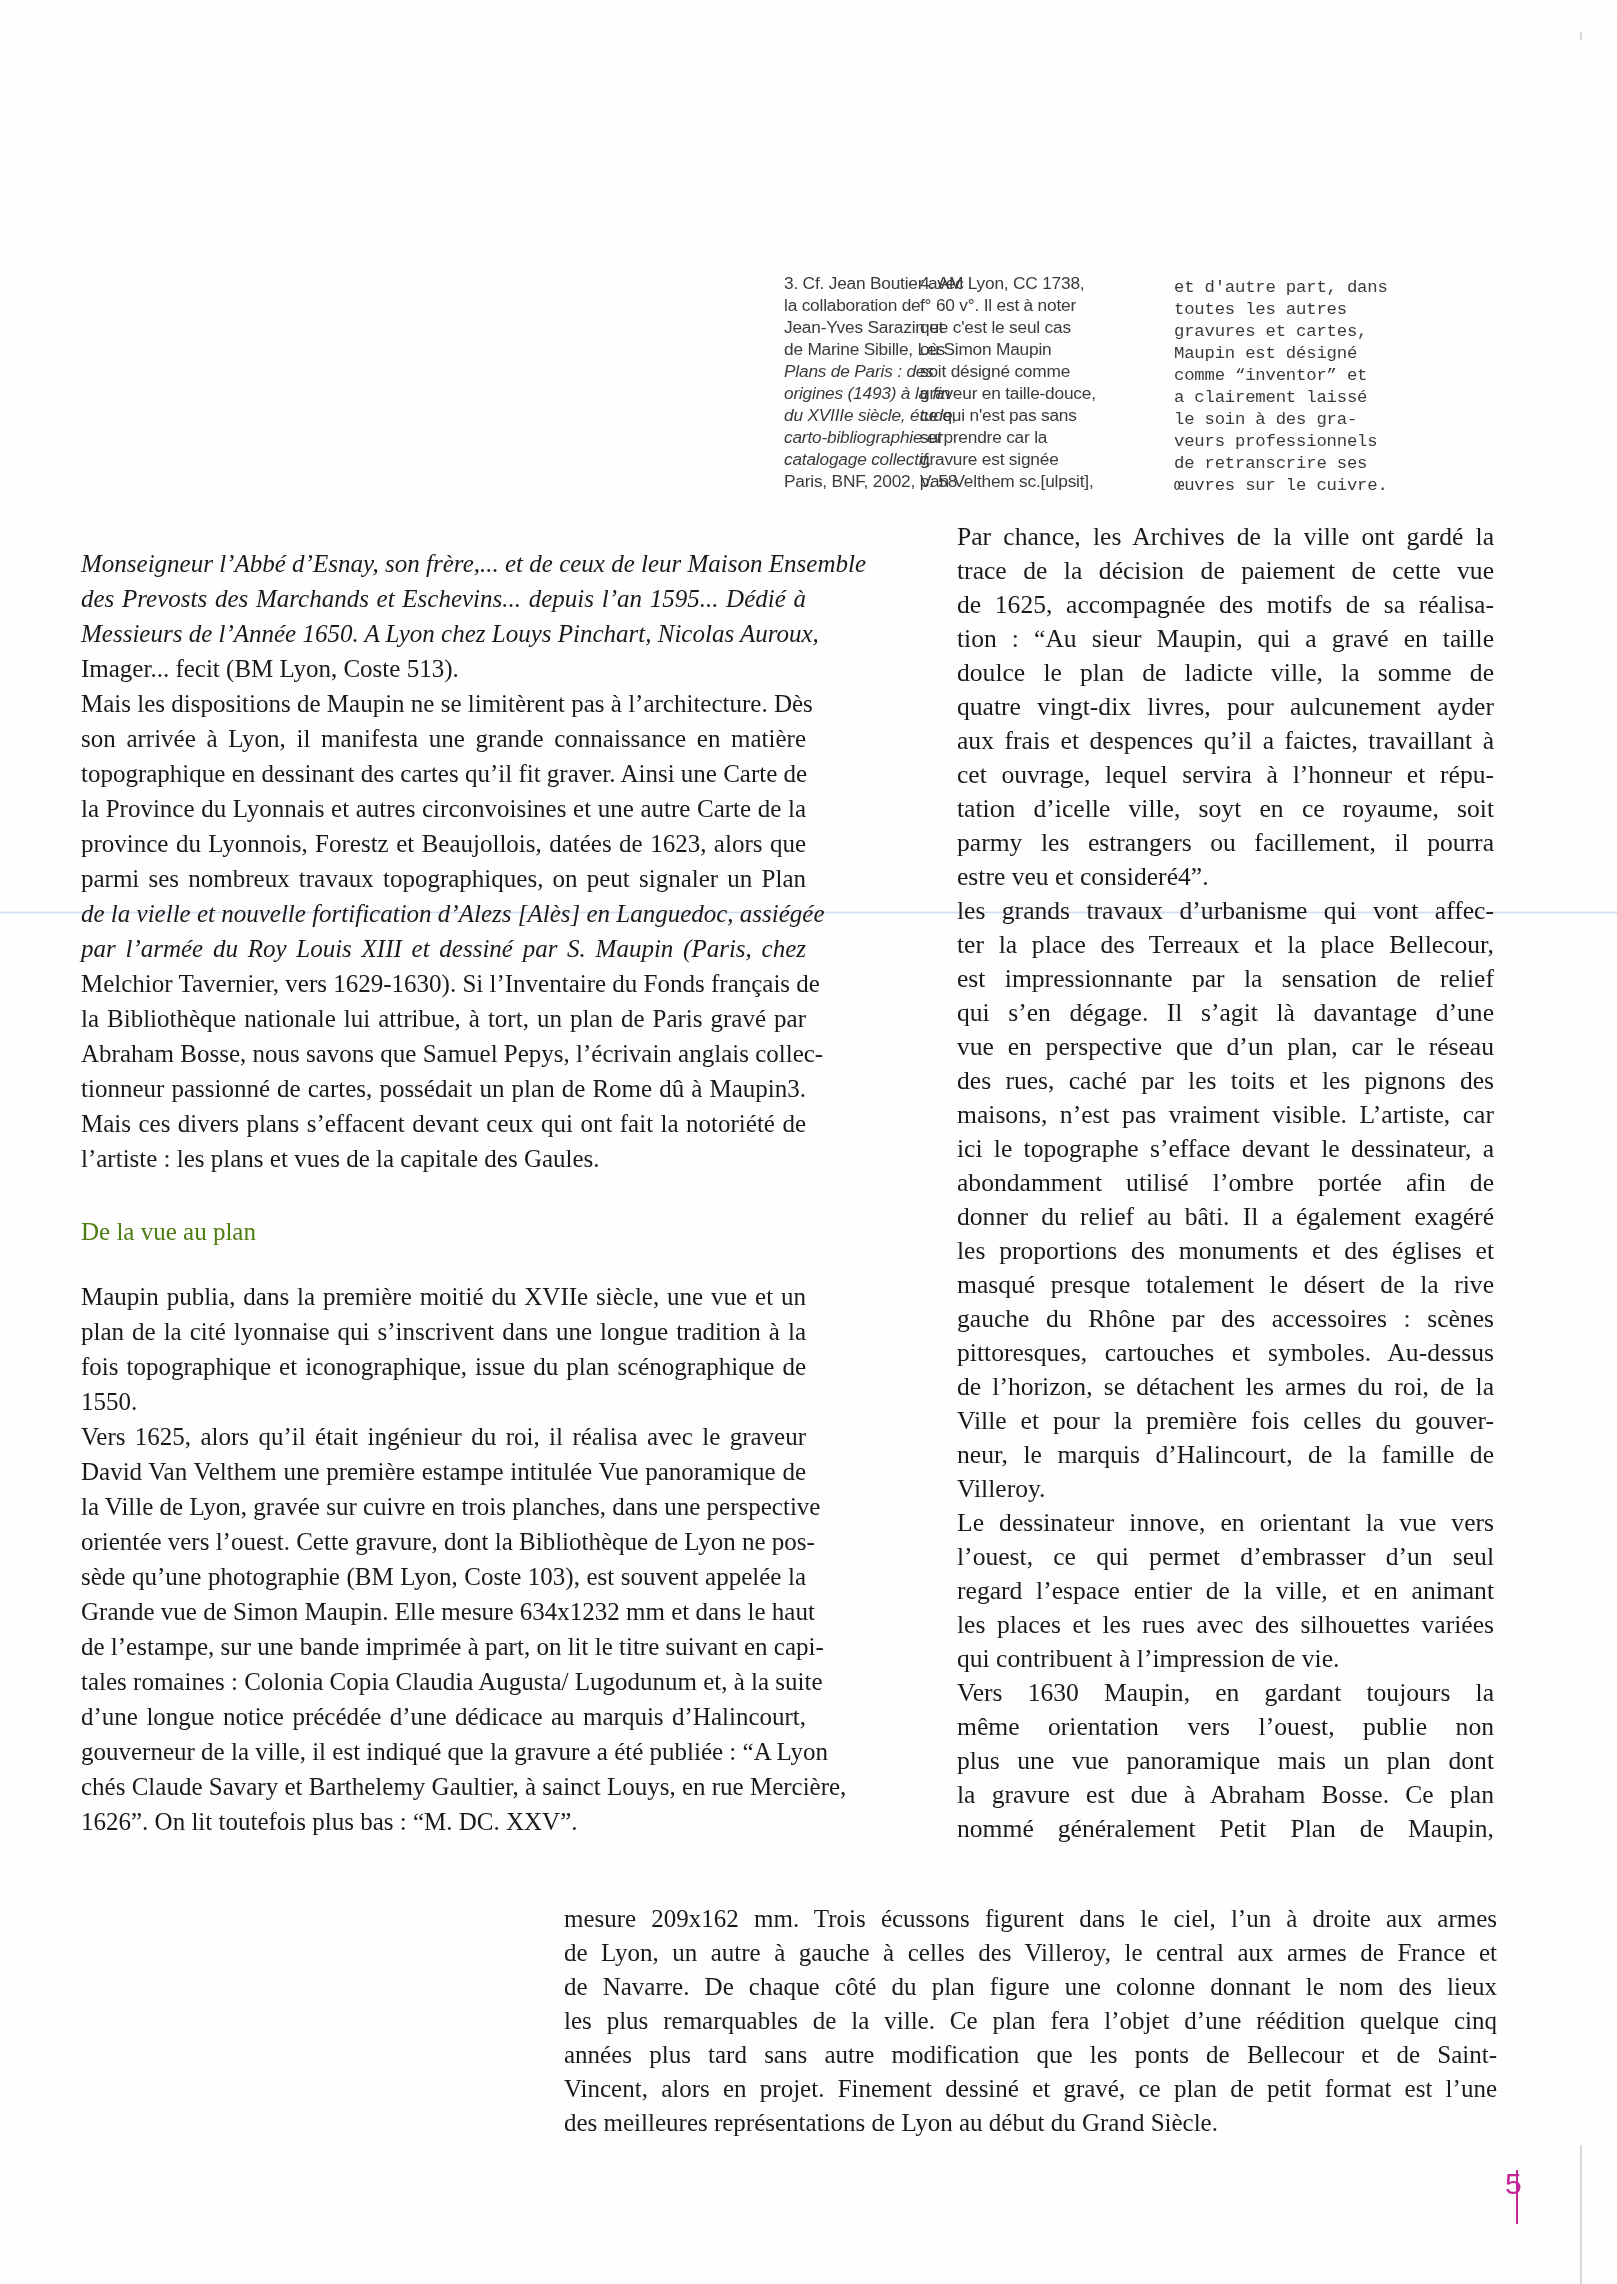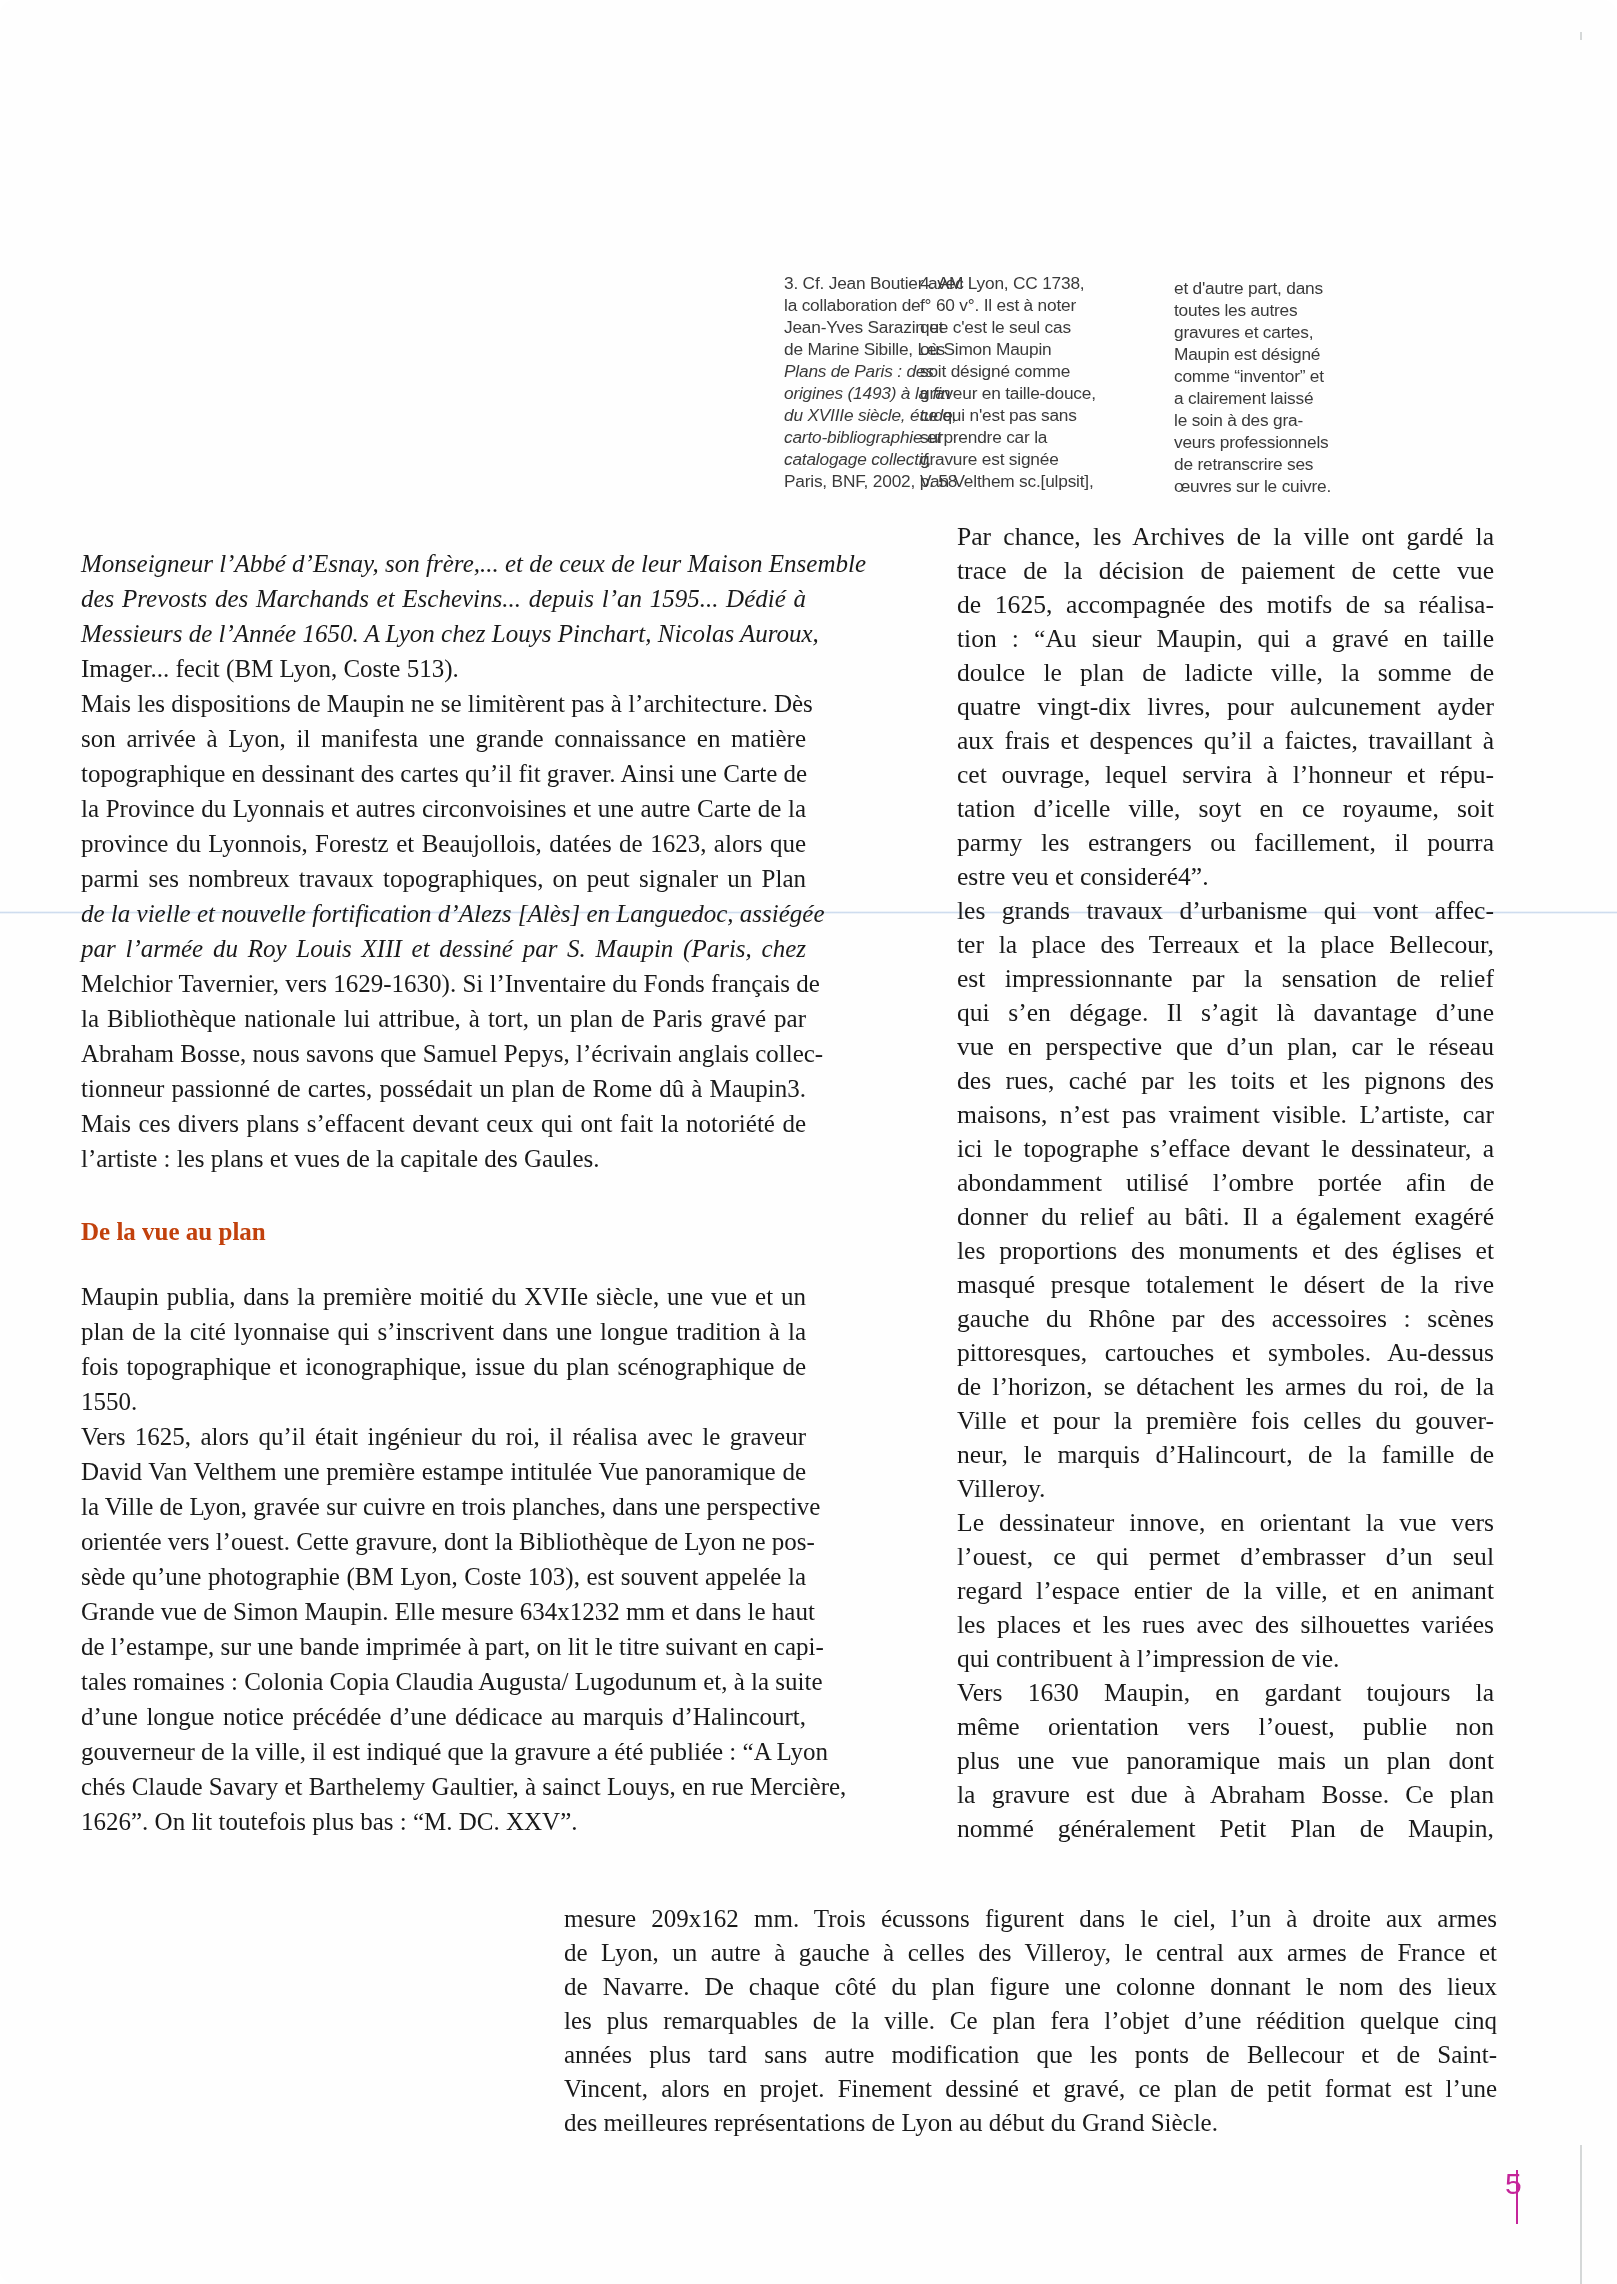--- a/index.html
+++ b/index.html
@@ -7,35 +7,35 @@
   .page { position: absolute; left: 0; top: 0; width: 1617px; height: 2284px; background: #fefefe; border-radius: 14px; }
   .footnote-col {
     position: absolute; top: 272px;
     font-family: "Liberation Sans", sans-serif;
     font-size: 17.3px; line-height: 22px; color: #3a3a3a;
     letter-spacing: -0.2px;
   }
   .footnote-col .line { display: block; white-space: nowrap; }
   .fn3 { left: 784px; width: 233px; }
   .fn4 { left: 920px; width: 248px; left: 920px; }
-  .fn4b { left: 1174px; width: 248px; left: 1174px; }
+  .fn4b { left: 1174px; width: 248px; left: 1174px; font-family: Liberation Mono, monospace; }
   .body-col {
     position: absolute;
     font-family: "Liberation Serif", serif;
     font-size: 25px; line-height: 35px; color: #1a1a1a;
   }
   .body-col .line { display: block; white-space: nowrap; text-align: justify; text-align-last: justify; }
   .body-col .line.last { text-align-last: left; }
   .left-col { left: 81px; top: 546px; width: 725px; }
   .right-col { left: 957px; top: 520px; width: 537px; }
   .bottom-col { left: 564px; top: 1874px; width: 933px; }
   .heading {
     position: absolute; left: 81px; top: 1218px;
-    font-family: "Liberation Serif", serif; font-weight: bold;
-    font-size: 25px; color: #c2410c;
+    font-family: "Liberation Serif", serif; font-weight: normal;
+    font-size: 25px; color: #4d7c0f;
   }
   .left-col2 { left: 81px; top: 1279px; width: 725px; }
   i, .it { font-style: italic; }
   .scan-line {
     position: absolute; left: 0; top: 911px; width: 1617px; height: 3px;
     background: linear-gradient(to bottom, rgba(200,215,235,0.0), rgba(195,212,235,0.8), rgba(200,215,235,0.0));
   }
   .page-number {
     position: absolute; left: 1505px; top: 2167px;
     font-family: "Liberation Sans", sans-serif; font-size: 30px; color: #c5259a;

